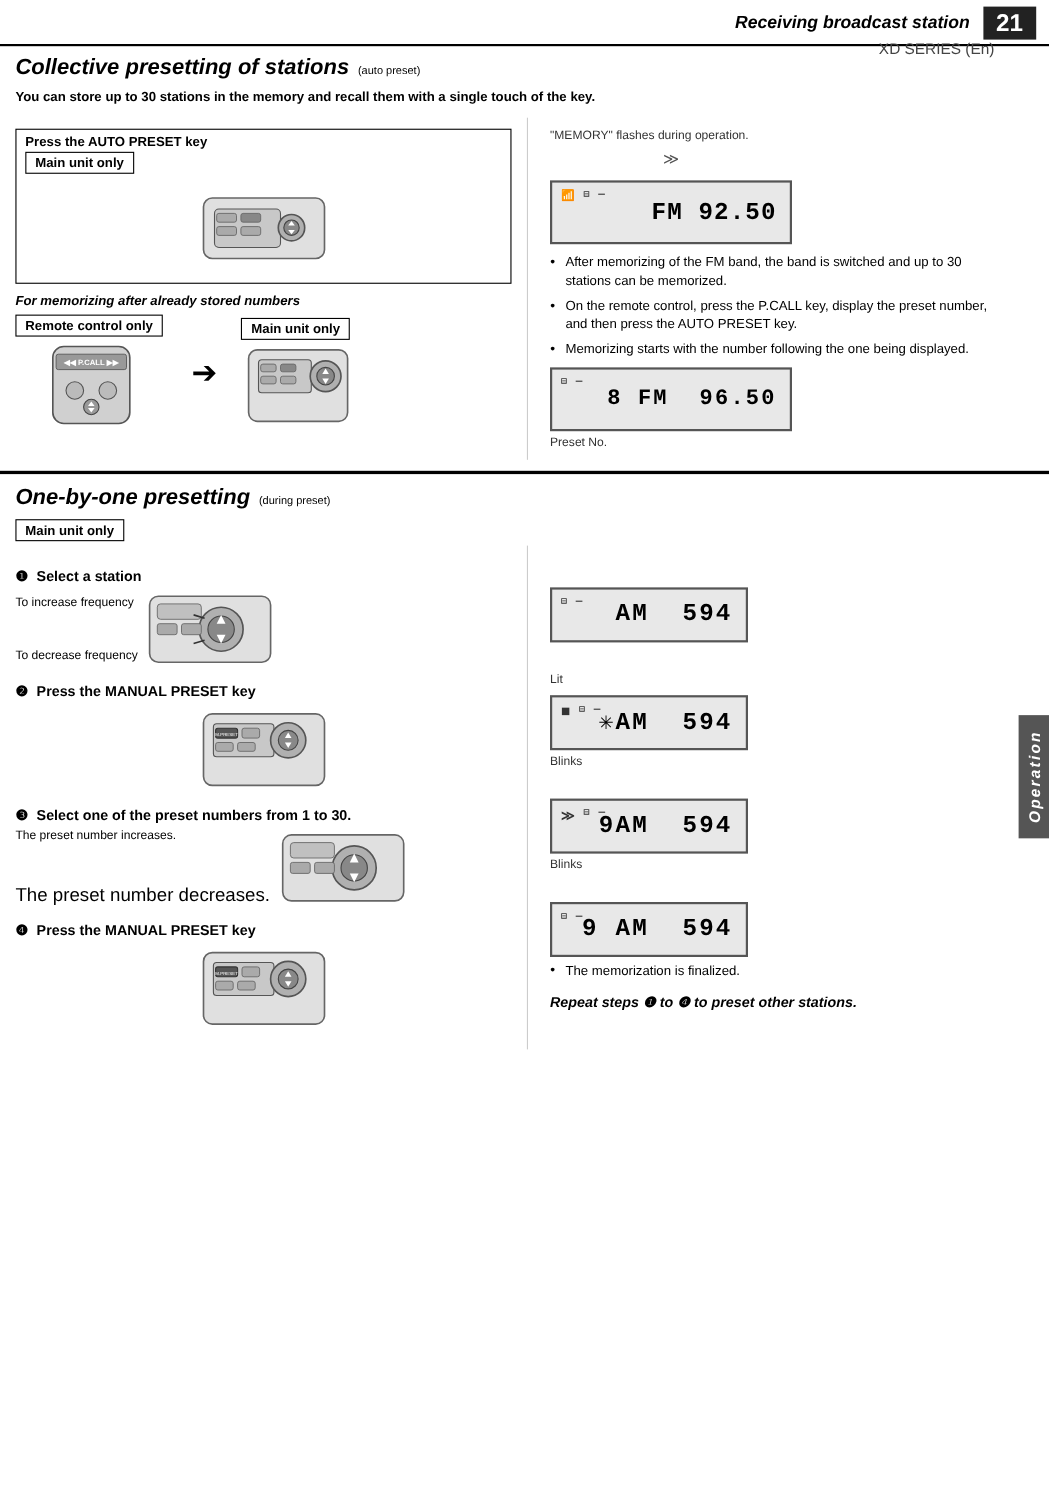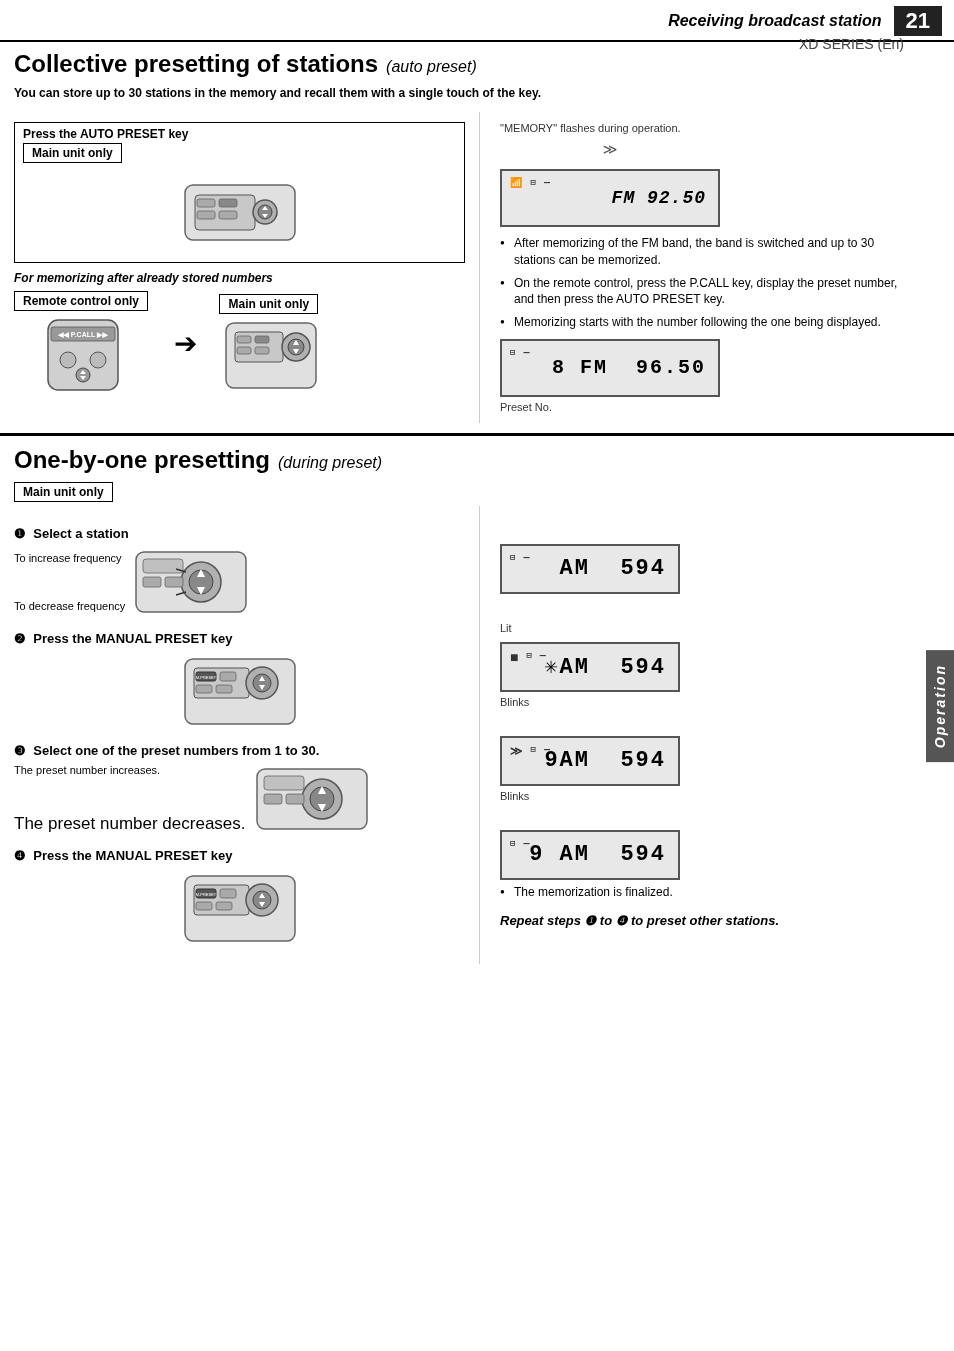--- a/index.html
+++ b/index.html
@@ -77,27 +77,27 @@
     }
 
     
     .right-col {
       width: 444px;
       padding: 10px 14px 10px 20px;
     }
 
     
     .section-title {
-      font-weight: bold;
-      font-size: 24px;
+      font-style: italic;
+      font-weight: bold;
+      font-size: 20px;
       margin-bottom: 4px;
     }
     .section-title-sub {
-      font-style: italic;
-      font-size: 16px;
+      font-size: 10px;
     }
 
     .section-desc {
       font-weight: bold;
       font-size: 12px;
       margin-bottom: 8px;
     }
 
     
     .box-outline {
@@ -361,21 +361,21 @@
         <svg width="60" height="20" viewBox="0 0 60 20">
           <text x="30" y="16" text-anchor="middle" font-size="14" fill="#555">≫</text>
         </svg>
       </div>
       <div class="lcd-display">
         <div class="lcd-icons">
           <span>📶</span>
           <span style="font-size:9px;">⊟</span>
           <span>—</span>
         </div>
-        <span style="font-family:'Courier New',monospace; font-size:18px; font-weight:bold; letter-spacing:1px;font-style:italic;">FM 92.50</span>
+        <span style="font-family:'Courier New',monospace; font-size:22px; font-weight:bold; letter-spacing:1px;">FM 92.50</span>
       </div>
     </div>
 
     <ul class="bullet-list">
       <li>After memorizing of the FM band, the band is switched and up to 30 stations can be memorized.</li>
       <li>On the remote control, press the P.CALL key, display the preset number, and then press the AUTO PRESET key.</li>
       <li>Memorizing starts with the number following the one being displayed.</li>
     </ul>
 
     <div class="lcd-display" style="margin-top:8px;">

